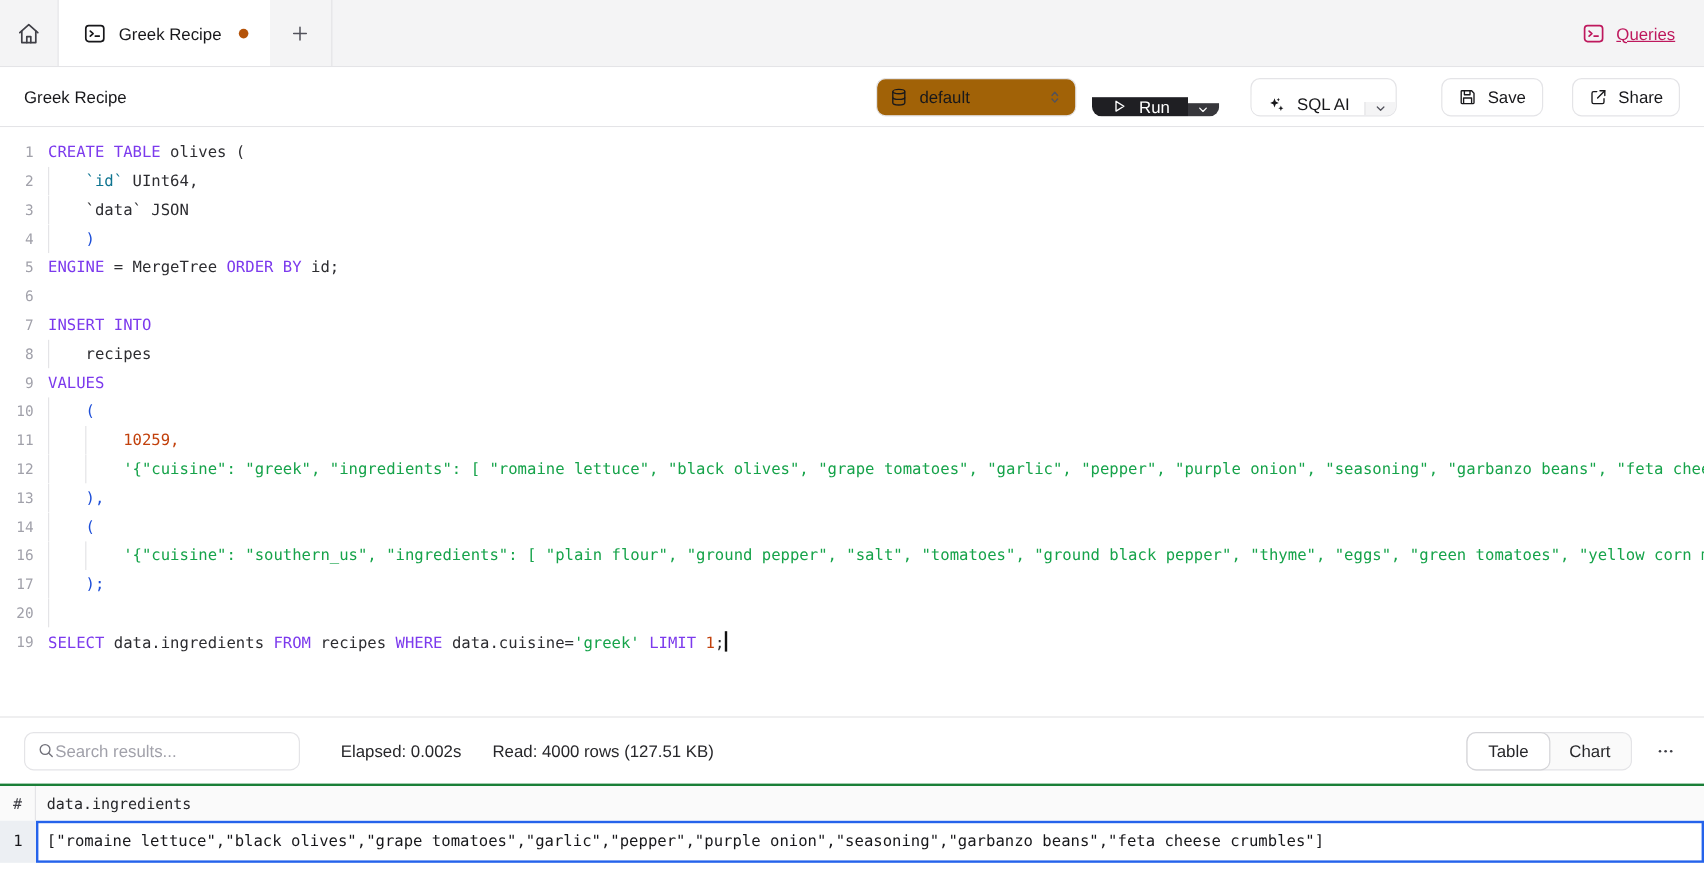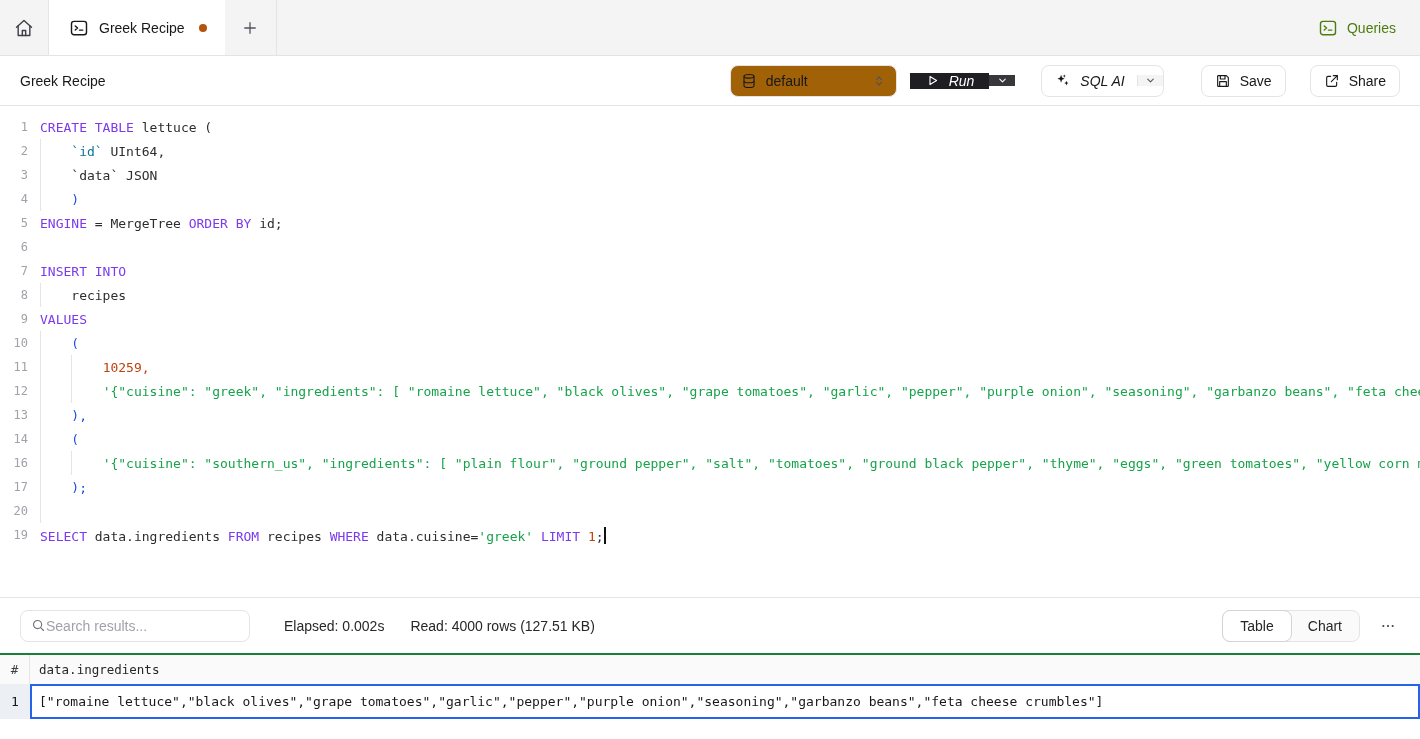--- a/index.html
+++ b/index.html
@@ -13,33 +13,33 @@
   .home-btn { width:49px; display:flex; align-items:center; justify-content:center;
     border-right:1px solid #e4e4e7; color:#3f3f46; cursor:pointer; }
   .tab-active { background:#fff; display:flex; align-items:center; gap:10px;
     padding:0 18px 0 20px; cursor:pointer; }
   .tab-active .tab-label { font-size:14px; font-weight:500; color:#18181b; }
   .unsaved-dot { width:8px; height:8px; border-radius:50%; background:#b45309; margin-left:4px; }
   .newtab-btn { width:52px; display:flex; align-items:center; justify-content:center;
     border-right:1px solid #e4e4e7; color:#52525b; cursor:pointer; }
   .tabbar-spacer { flex:1; }
   .queries-btn { display:flex; align-items:center; gap:9px; padding:0 12px;
-    margin:10px 12px 10px 0; border-radius:8px; color:#4d7c0f; font-size:14px;
-    font-weight:500; cursor:pointer; }
+    margin:10px 12px 10px 0; border-radius:8px; color:#be185d; font-size:14px;
+    font-weight:500; cursor:pointer;text-decoration:underline; }
 
   
   .qtoolbar { height:50px; background:#fff; border-bottom:1px solid #e4e4e7;
     display:flex; align-items:center; padding:0 20px; }
   .qtitle { font-size:14px; color:#18181b; }
   .qcontrols { margin-left:auto; display:flex; align-items:center; gap:13px; }
   .ctl { height:32px; display:flex; align-items:center; font-size:14px; color:#18181b; }
   .db-select { width:167px; border:1px solid #e4e4e7; border-radius:8px; background:#a16207;
     padding:0 10px; gap:9px; cursor:pointer; }
   .db-select .updown { margin-left:auto; color:#52525b; }
-  .split { border-radius:8px; overflow:hidden; display:flex; align-items:center; height:32px;font-style:italic; }
+  .split { border-radius:8px; overflow:hidden; display:flex; align-items:flex-end; height:32px; }
   .run-split .run-main { background:#1f1f23; color:#fff; display:flex; align-items:center;
     gap:9px; padding:0 15px; font-size:14px; font-weight:500; cursor:pointer; }
   .run-split .run-chev { background:#37373c; width:26px; display:flex; align-items:center;
     justify-content:center; color:#fff; cursor:pointer; }
   .ai-split { border:1px solid #e4e4e7; margin-left:13px; }
   .ai-main { background:#fff; display:flex; align-items:center; gap:9px; padding:0 12px;
     font-size:14px; cursor:pointer; }
   .ai-chev { background:#f4f4f5; width:26px; border-left:1px solid #e4e4e7;
     display:flex; align-items:center; justify-content:center; color:#52525b; cursor:pointer; }
   .btn { border:1px solid #e4e4e7; border-radius:8px; background:#fff; gap:9px;
@@ -221,21 +221,21 @@
           </svg>
       </span>
       <span>Share</span>
     </div>
 
   </div>
 </div>
 
 <div class="editor">
   <div>
-      <div class="code-line"><span class="ln">1</span><span class="code"><span class="tok-kw">CREATE TABLE</span><span class="tok-pl"> lettuce (</span></span></div>
+      <div class="code-line"><span class="ln">1</span><span class="code"><span class="tok-kw">CREATE TABLE</span><span class="tok-pl"> olives (</span></span></div>
       <div class="code-line"><span class="ln">2</span><span class="guide" style="left: 40px;"></span><span class="code"><span class="tok-pl">    </span><span class="tok-id">`id`</span><span class="tok-pl"> UInt64,</span></span></div>
       <div class="code-line"><span class="ln">3</span><span class="guide" style="left: 40px;"></span><span class="code"><span class="tok-pl">    `data` JSON</span></span></div>
       <div class="code-line"><span class="ln">4</span><span class="guide" style="left: 40px;"></span><span class="code"><span class="tok-pl">    </span><span class="tok-br">)</span></span></div>
       <div class="code-line"><span class="ln">5</span><span class="code"><span class="tok-kw">ENGINE</span><span class="tok-pl"> = MergeTree </span><span class="tok-kw">ORDER BY</span><span class="tok-pl"> id;</span></span></div>
       <div class="code-line"><span class="ln">6</span><span class="code"></span></div>
       <div class="code-line"><span class="ln">7</span><span class="code"><span class="tok-kw">INSERT INTO</span></span></div>
       <div class="code-line"><span class="ln">8</span><span class="guide" style="left: 40px;"></span><span class="code"><span class="tok-pl">    recipes</span></span></div>
       <div class="code-line"><span class="ln">9</span><span class="code"><span class="tok-kw">VALUES</span></span></div>
       <div class="code-line"><span class="ln">10</span><span class="guide" style="left: 40px;"></span><span class="code"><span class="tok-pl">    </span><span class="tok-br">(</span></span></div>
       <div class="code-line"><span class="ln">11</span><span class="guide" style="left: 40px;"></span><span class="guide" style="left: 71.2px;"></span><span class="code"><span class="tok-pl">        </span><span class="tok-num">10259,</span></span></div>

